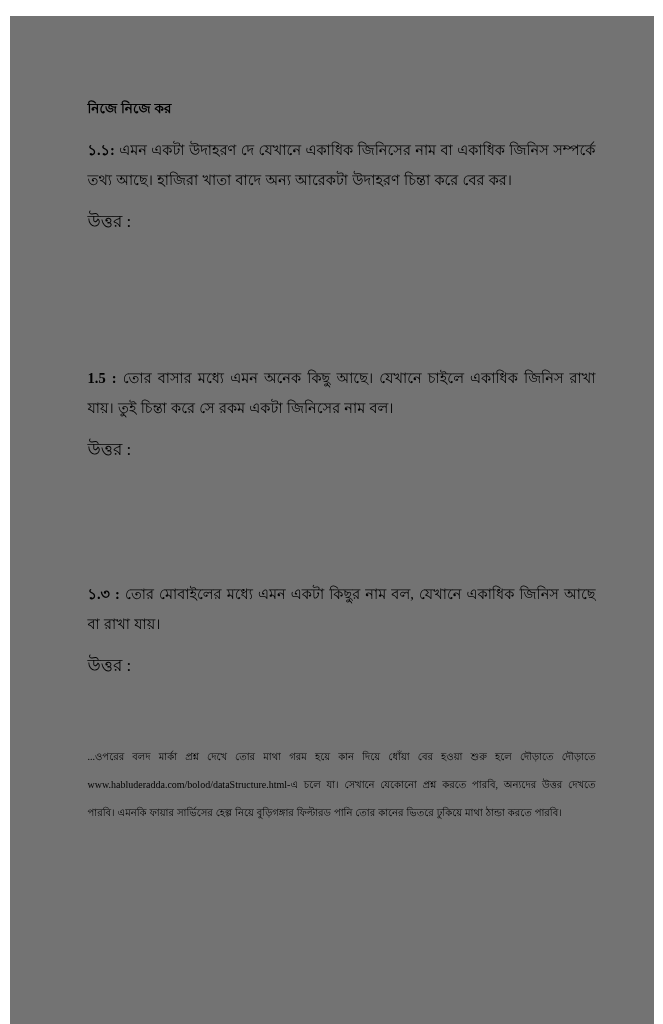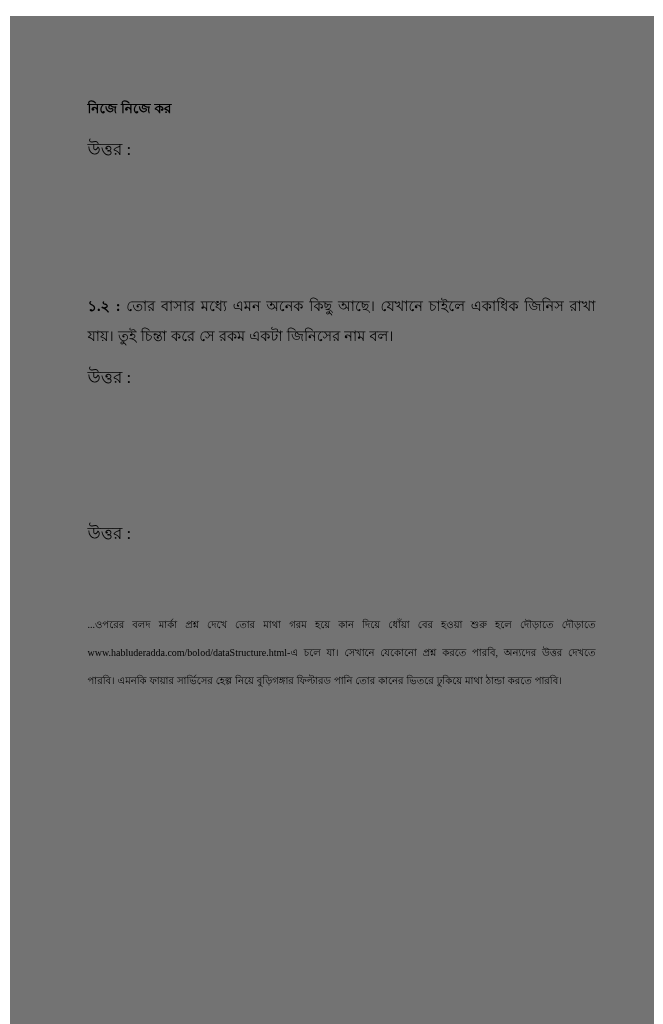--- a/index.html
+++ b/index.html
@@ -115,35 +115,37 @@
 </head>
 <body>
 
 <div class="page">
 
   <div class="content">
 
     <h2 class="section-heading">নিজে নিজে কর</h2>
 
     <div class="qa-block">
+      <p class="question"><span class="qnum">১.১:</span> <span>এমন একটা উদাহরণ দে যেখানে একাধিক জিনিসের নাম বা একাধিক জিনিস সম্পর্কে তথ্য আছে। হাজিরা খাতা বাদে অন্য আরেকটা উদাহরণ চিন্তা করে বের কর।</span></p>
       <p class="answer-label">উত্তর :</p>
       <div class="answer-space-lg"></div>
     </div>
 
     <div class="gap-after-q1"></div>
 
     <div class="qa-block">
-      <p class="question"><span class="qnum">১.২ :</span> <span>তোর বাসার মধ্যে এমন অনেক কিছু আছে। যেখানে চাইলে একাধিক জিনিস রাখা যায়। তুই চিন্তা করে সে রকম একটা জিনিসের নাম বল।</span></p>
+      <p class="question"><span class="qnum">1.5 :</span> <span>তোর বাসার মধ্যে এমন অনেক কিছু আছে। যেখানে চাইলে একাধিক জিনিস রাখা যায়। তুই চিন্তা করে সে রকম একটা জিনিসের নাম বল।</span></p>
       <p class="answer-label">উত্তর :</p>
       <div class="answer-space-md"></div>
     </div>
 
     <div class="gap-after-q2"></div>
 
     <div class="qa-block">
+      <p class="question"><span class="qnum">১.৩ :</span> <span>তোর মোবাইলের মধ্যে এমন একটা কিছুর নাম বল, যেখানে একাধিক জিনিস আছে বা রাখা যায়।</span></p>
       <p class="answer-label">উত্তর :</p>
       <div class="answer-space-sm"></div>
     </div>
 
     <p class="footnote"><span>...ওপরের বলদ মার্কা প্রশ্ন দেখে তোর মাথা গরম হয়ে কান দিয়ে ধোঁয়া বের হওয়া শুরু হলে দৌড়াতে দৌড়াতে </span><span class="url">www.habluderadda.com/bolod/dataStructure.html</span><span>-এ চলে যা। সেখানে যেকোনো প্রশ্ন করতে পারবি, অন্যদের উত্তর দেখতে পারবি। এমনকি ফায়ার সার্ভিসের হেল্প নিয়ে বুড়িগঙ্গার ফিল্টারড পানি তোর কানের ভিতরে ঢুকিয়ে মাথা ঠান্ডা করতে পারবি।</span></p>
 
   </div>
 
 
 </div>

